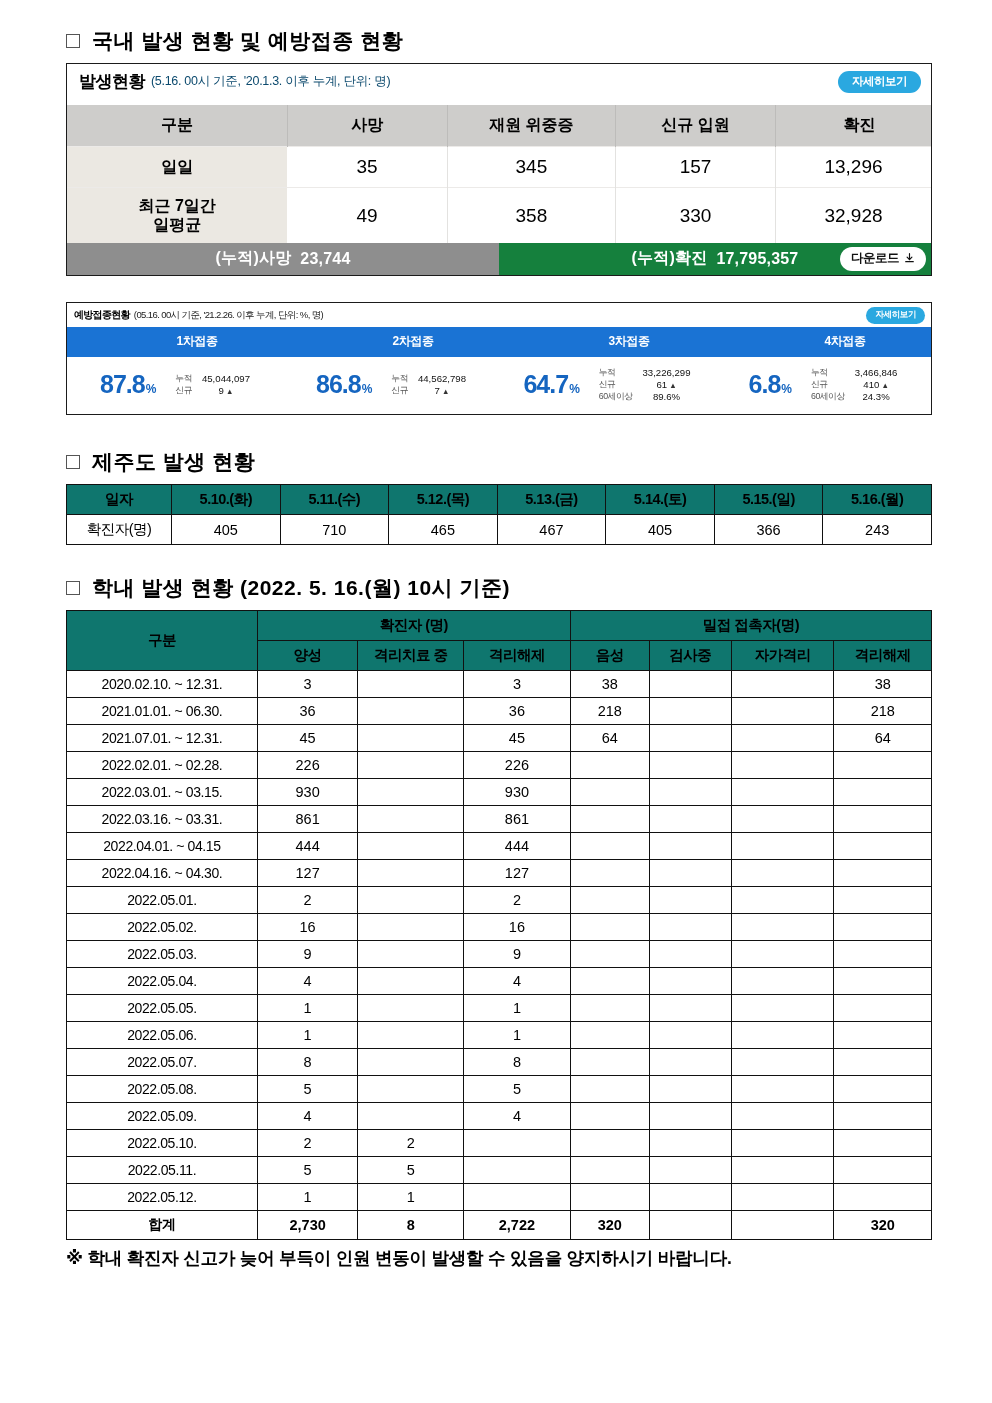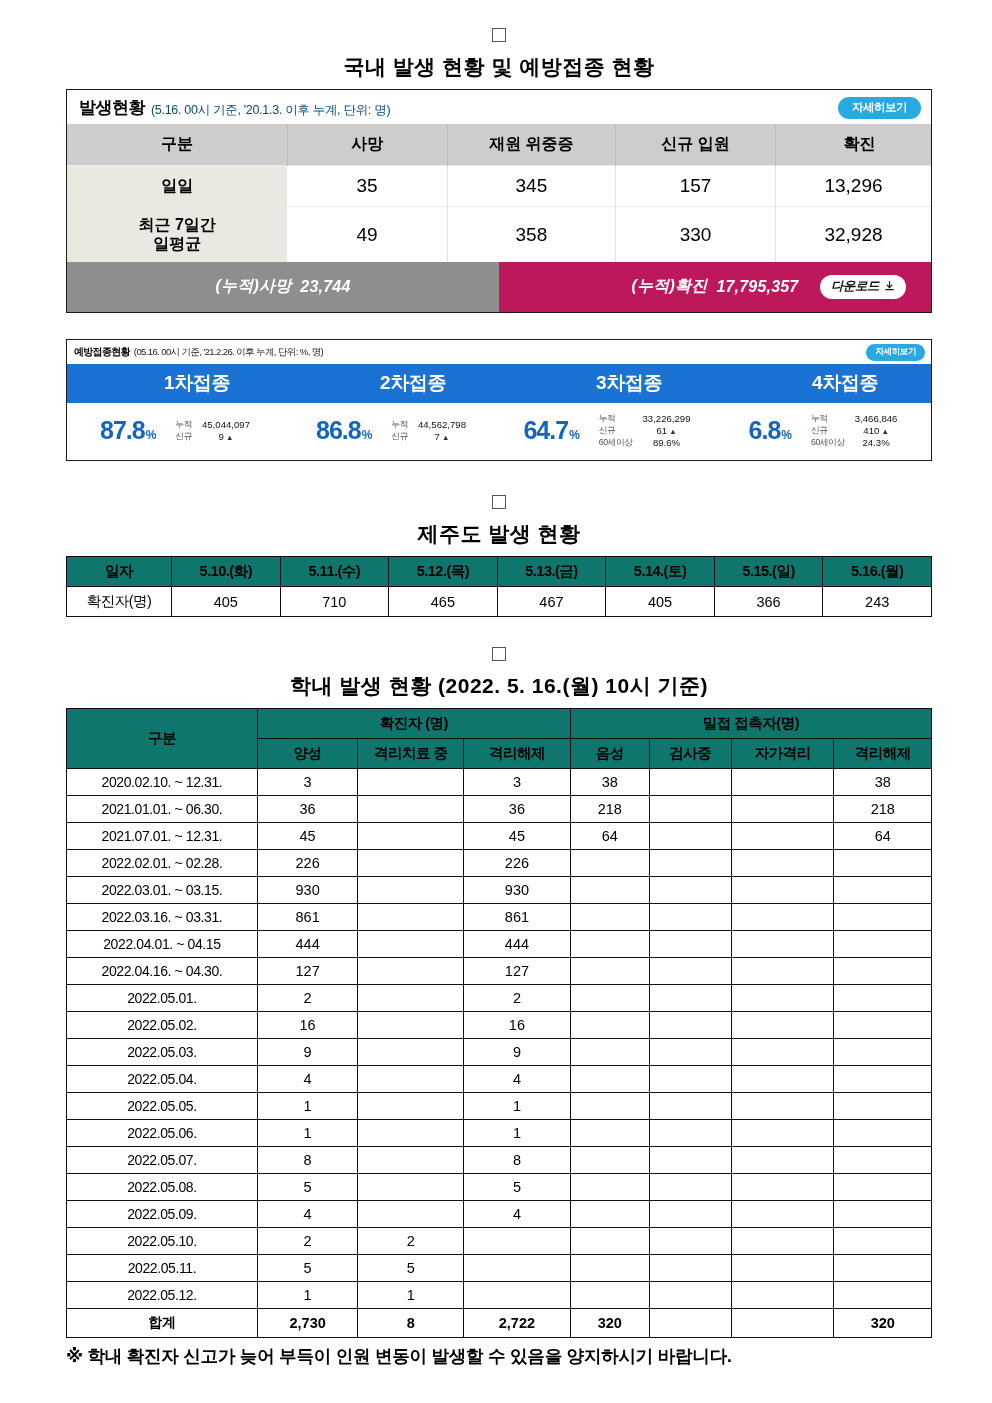--- a/index.html
+++ b/index.html
@@ -17,39 +17,38 @@
   }
   .page { padding: 28px 60px 0 66px; }
 
   
   .sec-head {
     display: flex; align-items: center;
     gap: 12px;
     font-size: 21px; font-weight: bold;
     letter-spacing: 0.5px;
     margin: 0 0 10px 0;
-    flex-direction: column;
   }
   .sec-head .box {
     width: 14px; height: 14px;
     border: 1.6px solid #555;
     flex: 0 0 auto;
     background: #fff;
   }
   .sec-head .txt { line-height: 1.2; }
 
   
   .card {
     border: 1.5px solid #1b1b1b;
     background: #fff;
   }
   .card1 { margin-bottom: 26px; }
   .card1 .cap {
-    display: flex; align-items: flex-end;
-    padding: 6px 10px 5px 12px;
+    display: flex; align-items: center;
+    padding: 6px 10px 12px 12px;
     background: #fff;
   }
   .card1 .cap-title {
     font-size: 17px; font-weight: bold; letter-spacing: -0.5px;
   }
   .card1 .cap-sub {
     font-size: 12.5px; margin-left: 6px; color: #0c4a6e; letter-spacing: -0.3px;
   }
   .pill {
     margin-left: auto;
@@ -79,34 +78,34 @@
   .t1 tbody td:last-child { border-right: none; }
   .t1 tbody td.lbl {
     background: #ebe8e2;
     font-weight: bold;
     font-size: 16px;
     border-right: none;
     line-height: 1.15;
   }
   .t1 .v { font-size: 19px; }
   .bar {
-    display: flex; height: 50px; font-style: italic;
+    display: flex; height: 32px;
   }
   .bar .half {
     flex: 1 1 50%;
     display: flex; align-items: center; justify-content: center;
     color: #fff; font-weight: bold; font-size: 16px;
     letter-spacing: 0.2px;
     position: relative;
   }
   .bar .gray { background: #8e8e8e; }
-  .bar .navy { background: #be185d; }
+  .bar .navy { background: #15803d; }
   .bar .num { margin-left: 9px; }
   .dl {
-    position: absolute; right: 25px; top: 50%; transform: translateY(-50%);
+    position: absolute; right: 5px; top: 50%; transform: translateY(-50%);
     background: #fff; color: #111;
     font-size: 12.5px; font-weight: bold;
     border-radius: 20px; padding: 3px 11px 4px;
     letter-spacing: -0.5px;
     display: flex; align-items: center; gap: 5px;
   }
 
   
   .card2 { margin-bottom: 34px; }
   .card2 .cap {
@@ -119,21 +118,21 @@
     margin-left: auto;
     background: #2aa8e0; color: #fff;
     font-size: 8.5px; font-weight: bold;
     border-radius: 12px; padding: 2px 9px 3px;
     letter-spacing: -0.4px; white-space: nowrap;
   }
   .vac-head { display: flex; background: #1a73d4; }
   .vac-head > div {
     flex: 1 1 25%;
     text-align: center;
-    color: #fff; font-weight: bold; font-size: 19px;
+    color: #fff; font-weight: bold; font-size: 12px;
     padding: 6px 0 7px;
     letter-spacing: -0.4px;
     margin-left: 44px;
   }
   .vac-body { display: flex; padding: 10px 0 11px; }
   .vac-cell {
     flex: 1 1 25%;
     display: flex; align-items: center; justify-content: center;
     gap: 20px;
   }

